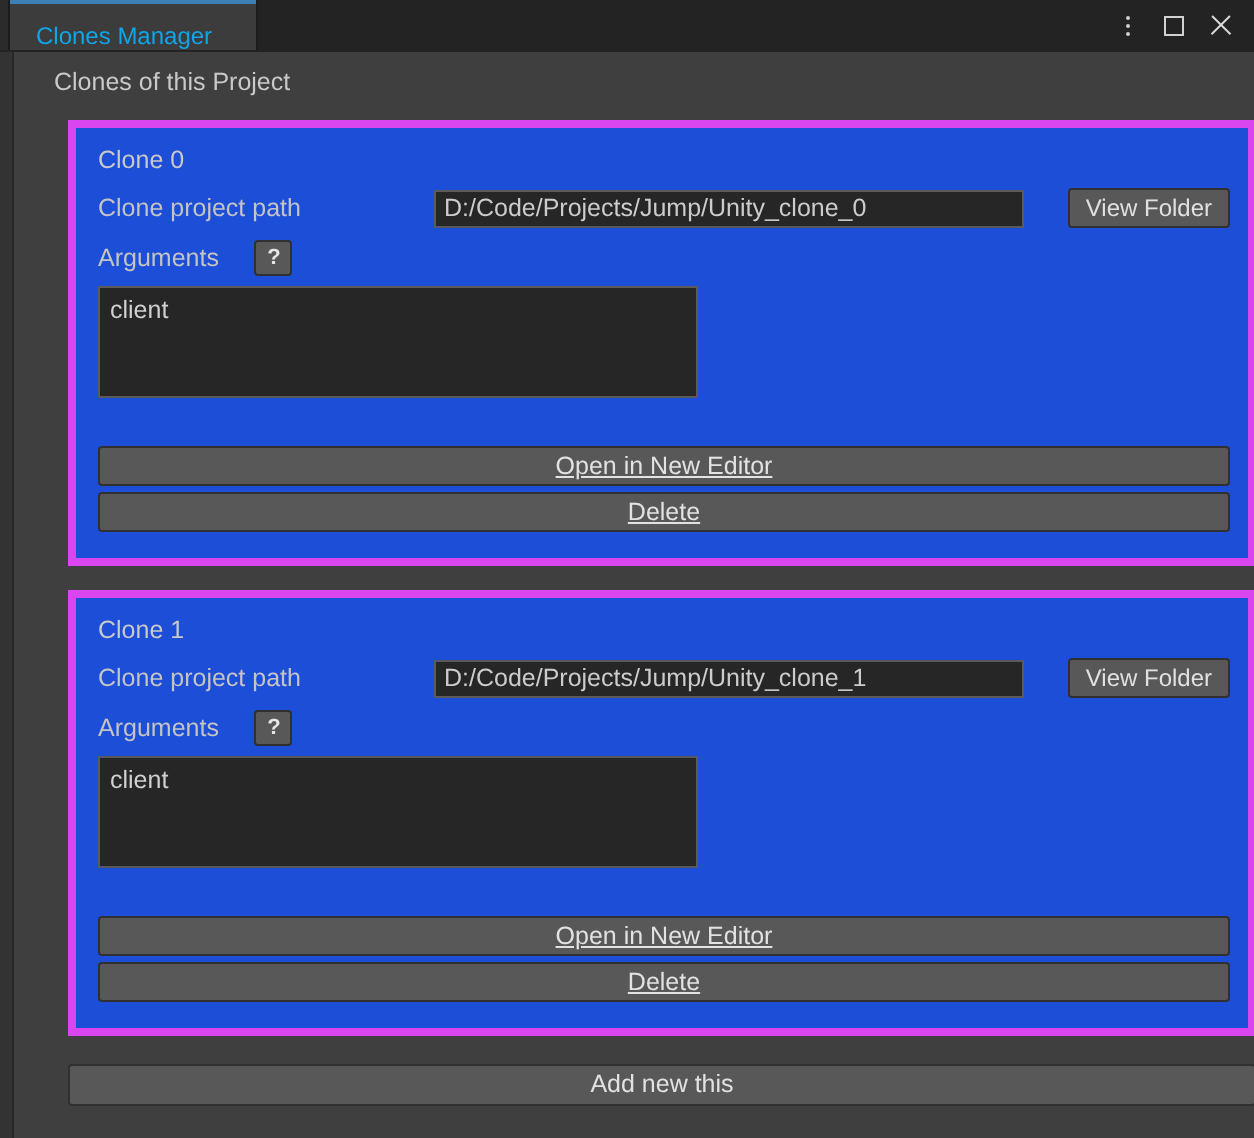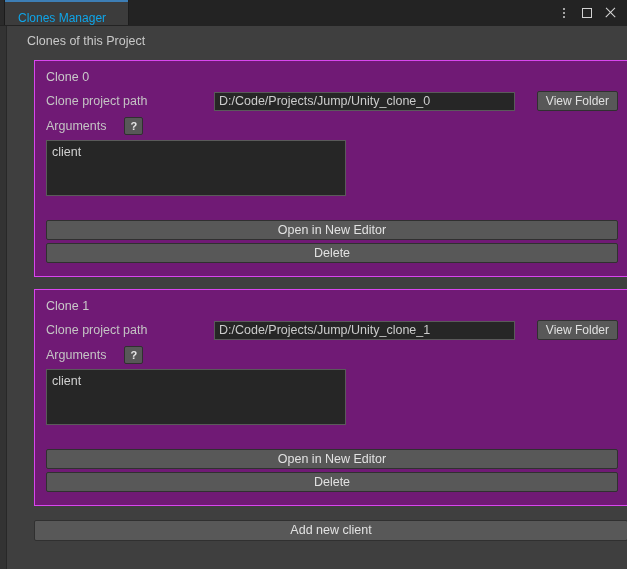--- a/index.html
+++ b/index.html
@@ -149,22 +149,22 @@
 
   .page-title {
     margin: 8px 0 0 5px;
     font-size: 12.5px;
     color: #c9c9c9;
   }
 
   
   .clone-box {
     margin: 12px 9px 0 12px;
-    border: 1px solid #d946ef;
-    background: #701a75;
+    border: 4px solid #d946ef;
+    background: #1d4ed8;
     padding: 9px 9px 9px 11px;
     box-sizing: border-box;
   }
   .clone-title {
     font-size: 12.5px;
     color: #c9c9c9;
     margin-bottom: 7px;
   }
   .row {
     display: flex;
@@ -257,20 +257,21 @@
     border-radius: 2px;
     color: #e2e2e2;
     font-family: "Liberation Sans", sans-serif;
     font-size: 12.5px;
     line-height: 18px;
     text-align: center;
     box-sizing: border-box;
     cursor: default;
     margin-bottom: 3px;
     padding: 0;
+    text-decoration: underline;
   }
   .wide-btn.last { margin-bottom: 4px; }
 
   .add-clone-wrap {
     margin: 14px 9px 0 12px;
   }
   .add-clone-btn {
     display: block;
     width: 100%;
     height: 21px;
@@ -357,18 +358,18 @@
           <button class="help-btn">?</button>
         </div>
 
         <textarea class="args-area" style="">client</textarea>
 
         <button class="wide-btn">Open in New Editor</button>
         <button class="wide-btn last">Delete</button>
       </div>
 
       <div class="add-clone-wrap">
-        <button class="add-clone-btn">Add new client</button>
+        <button class="add-clone-btn">Add new this</button>
       </div>
 
     </div>
   </div>
 </div>
 
 </body></html>

